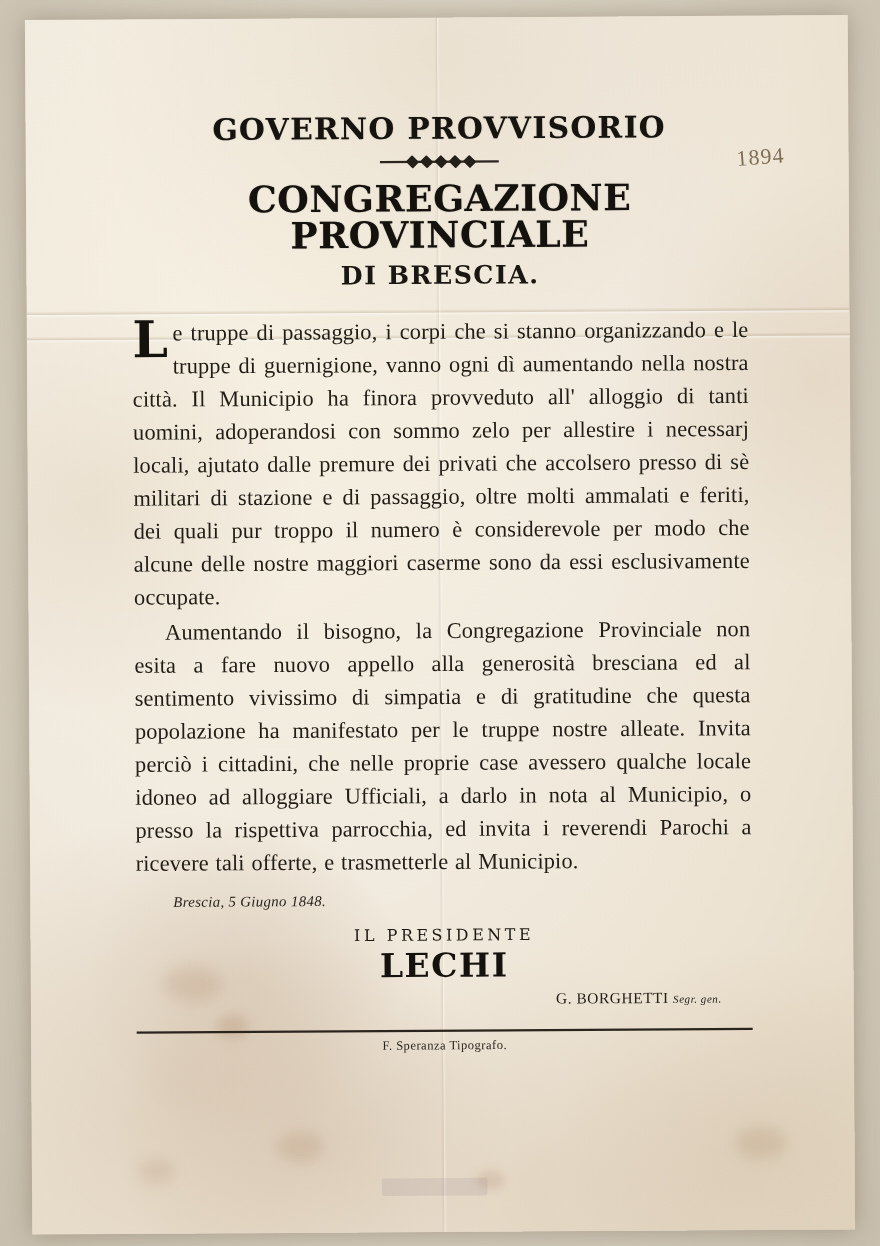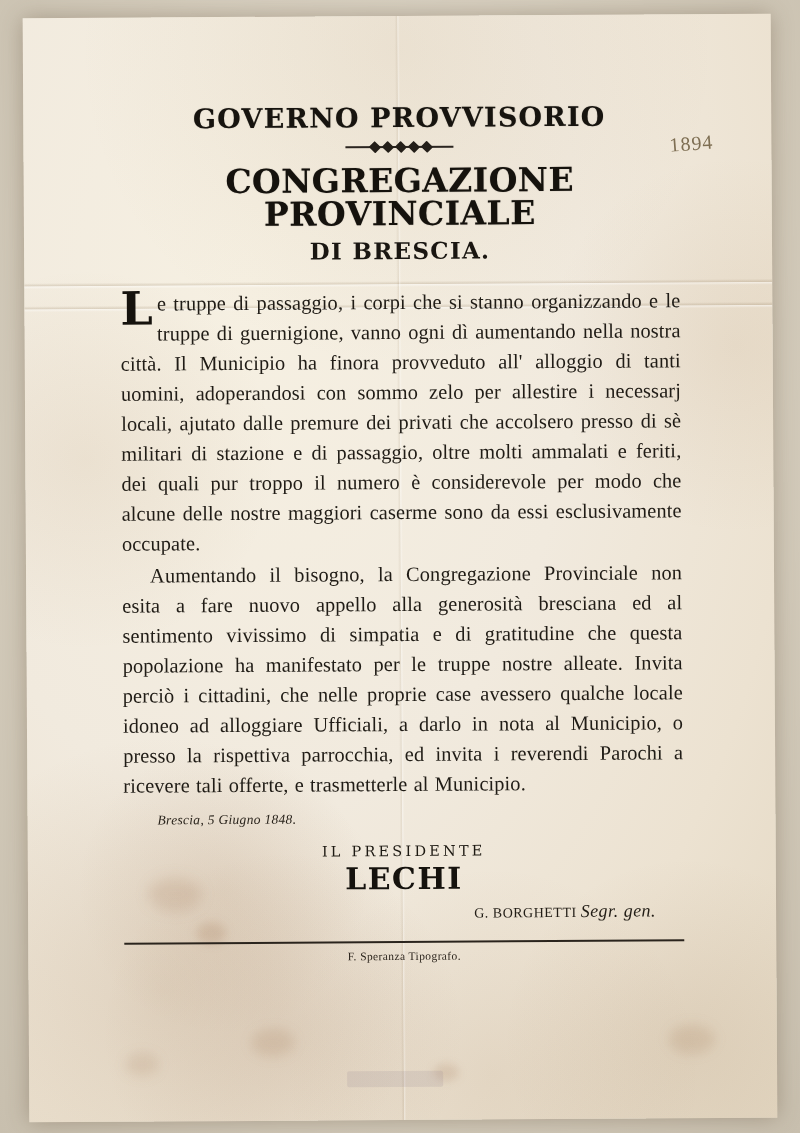--- a/index.html
+++ b/index.html
@@ -193,21 +193,21 @@
     margin-top: 6px;
     text-align: right;
     padding-right: 28px;
     font-family: "Liberation Serif", serif;
     font-size: 14px;
     color: #221d16;
     letter-spacing: 0.5px;
   }
   .secretary .role {
     font-style: italic;
-    font-size: 18px;
+    font-size: 10px;
   }
 
   .rule {
     margin: 18px auto 0 auto;
     width: 100%;
     height: 2px;
     background: #2a241d;
   }
 
   .printer {

